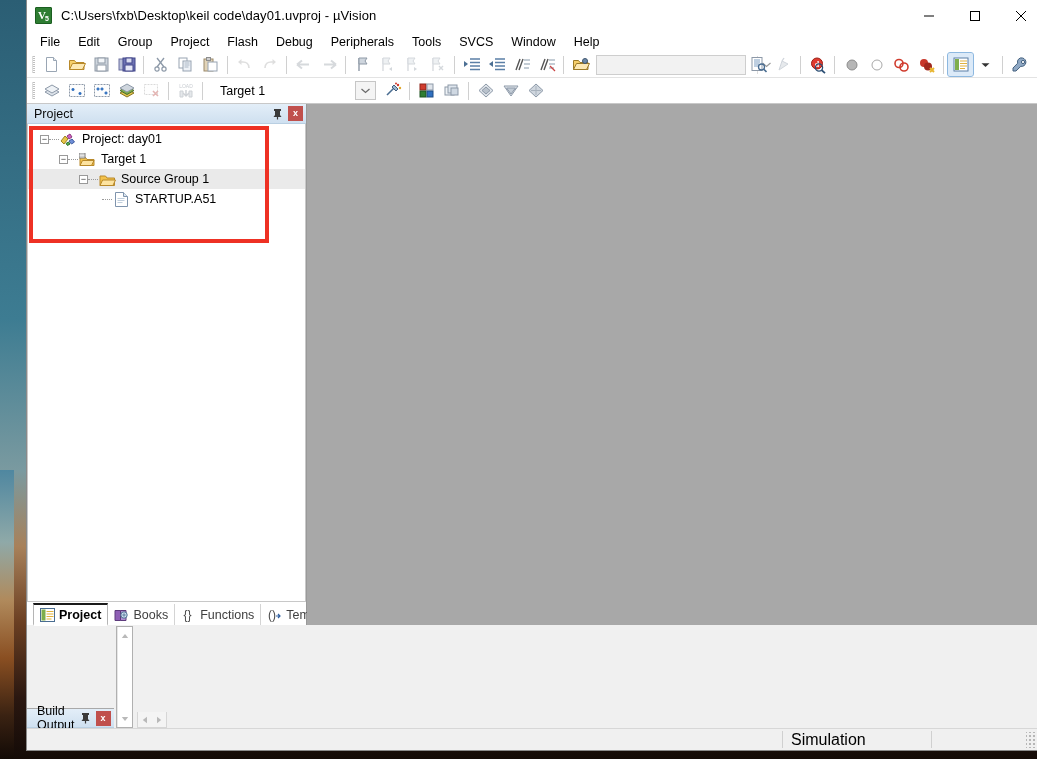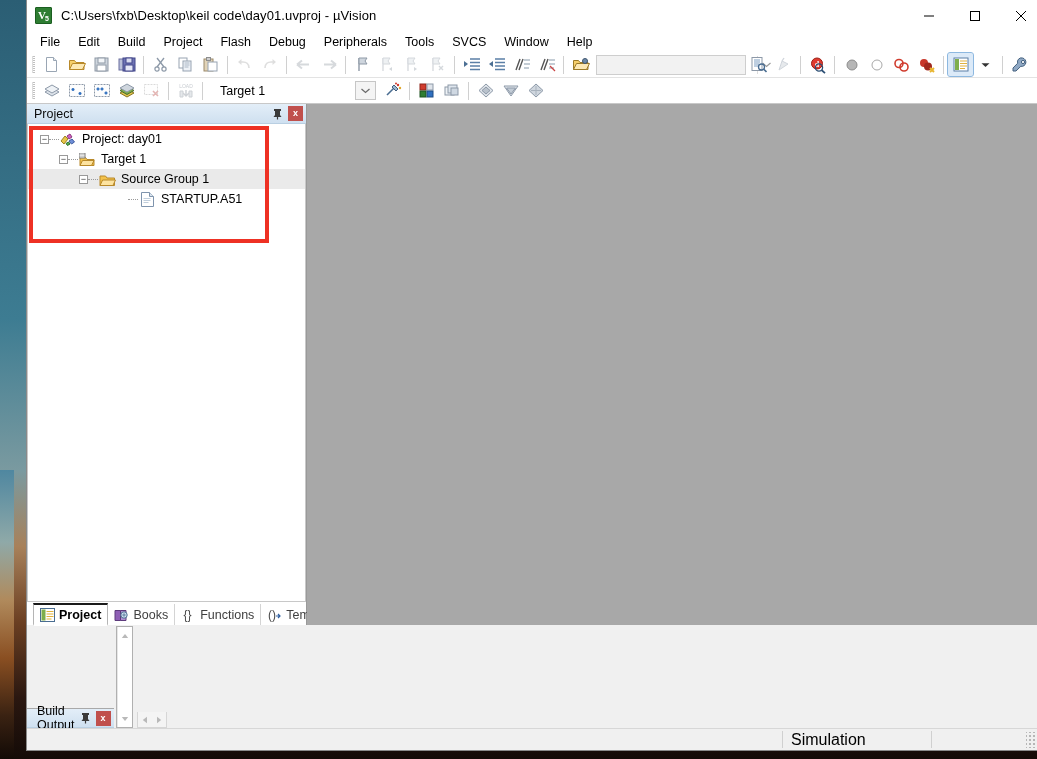--- a/index.html
+++ b/index.html
@@ -189,21 +189,21 @@
             <line x1="1" y1="1" x2="11" y2="11" stroke="#000" stroke-width="1"></line>
             <line x1="11" y1="1" x2="1" y2="11" stroke="#000" stroke-width="1"></line>
           </svg>
       </div>
     </div>
   </div>
 
   <div id="menubar">
     <div class="menu-item">File</div>
     <div class="menu-item">Edit</div>
-    <div class="menu-item">Build</div>
+    <div class="menu-item">Group</div>
     <div class="menu-item">Project</div>
     <div class="menu-item">Flash</div>
     <div class="menu-item">Debug</div>
     <div class="menu-item">Peripherals</div>
     <div class="menu-item">Tools</div>
     <div class="menu-item">SVCS</div>
     <div class="menu-item">Window</div>
     <div class="menu-item">Help</div>
   </div>
 
@@ -606,21 +606,21 @@
           <div class="tdots"></div>
           <div class="ticon">
             <svg style="position:absolute;top:1px;left:0" width="17" height="14" viewBox="0 0 17 14">
                 <path d="M1 3h5.5L8 5h7.5v7.5H1z" fill="#f4c24a" stroke="#b8892a"></path>
                 <path d="M1 12.5l2.6-5.5H16.5l-2.6 5.5z" fill="#fde3a0" stroke="#b8892a"></path>
               </svg>
           </div>
           <div class="tlabel">Source Group 1</div>
         </div>
 
-        <div class="tnode" style="padding-left:100px;text-align:right;">
+        <div class="tnode" style="padding-left:74px;text-align:right;">
           <div class="tdots" style="width:14px;"></div>
           <div class="ticon">
             <svg style="position:absolute;top:0;left:2px" width="13" height="15" viewBox="0 0 13 15">
                 <path d="M0.5 0.5h8l4 4v10h-12z" fill="#fff" stroke="#7f94ad"></path>
                 <path d="M8.5 0.5v4h4" fill="#dbe5ef" stroke="#7f94ad"></path>
                 <path d="M2.5 6.5h7M2.5 8.5h7M2.5 10.5h5" stroke="#b9c8d8" stroke-width=".9"></path>
               </svg>
           </div>
           <div class="tlabel">STARTUP.A51</div>
         </div>

